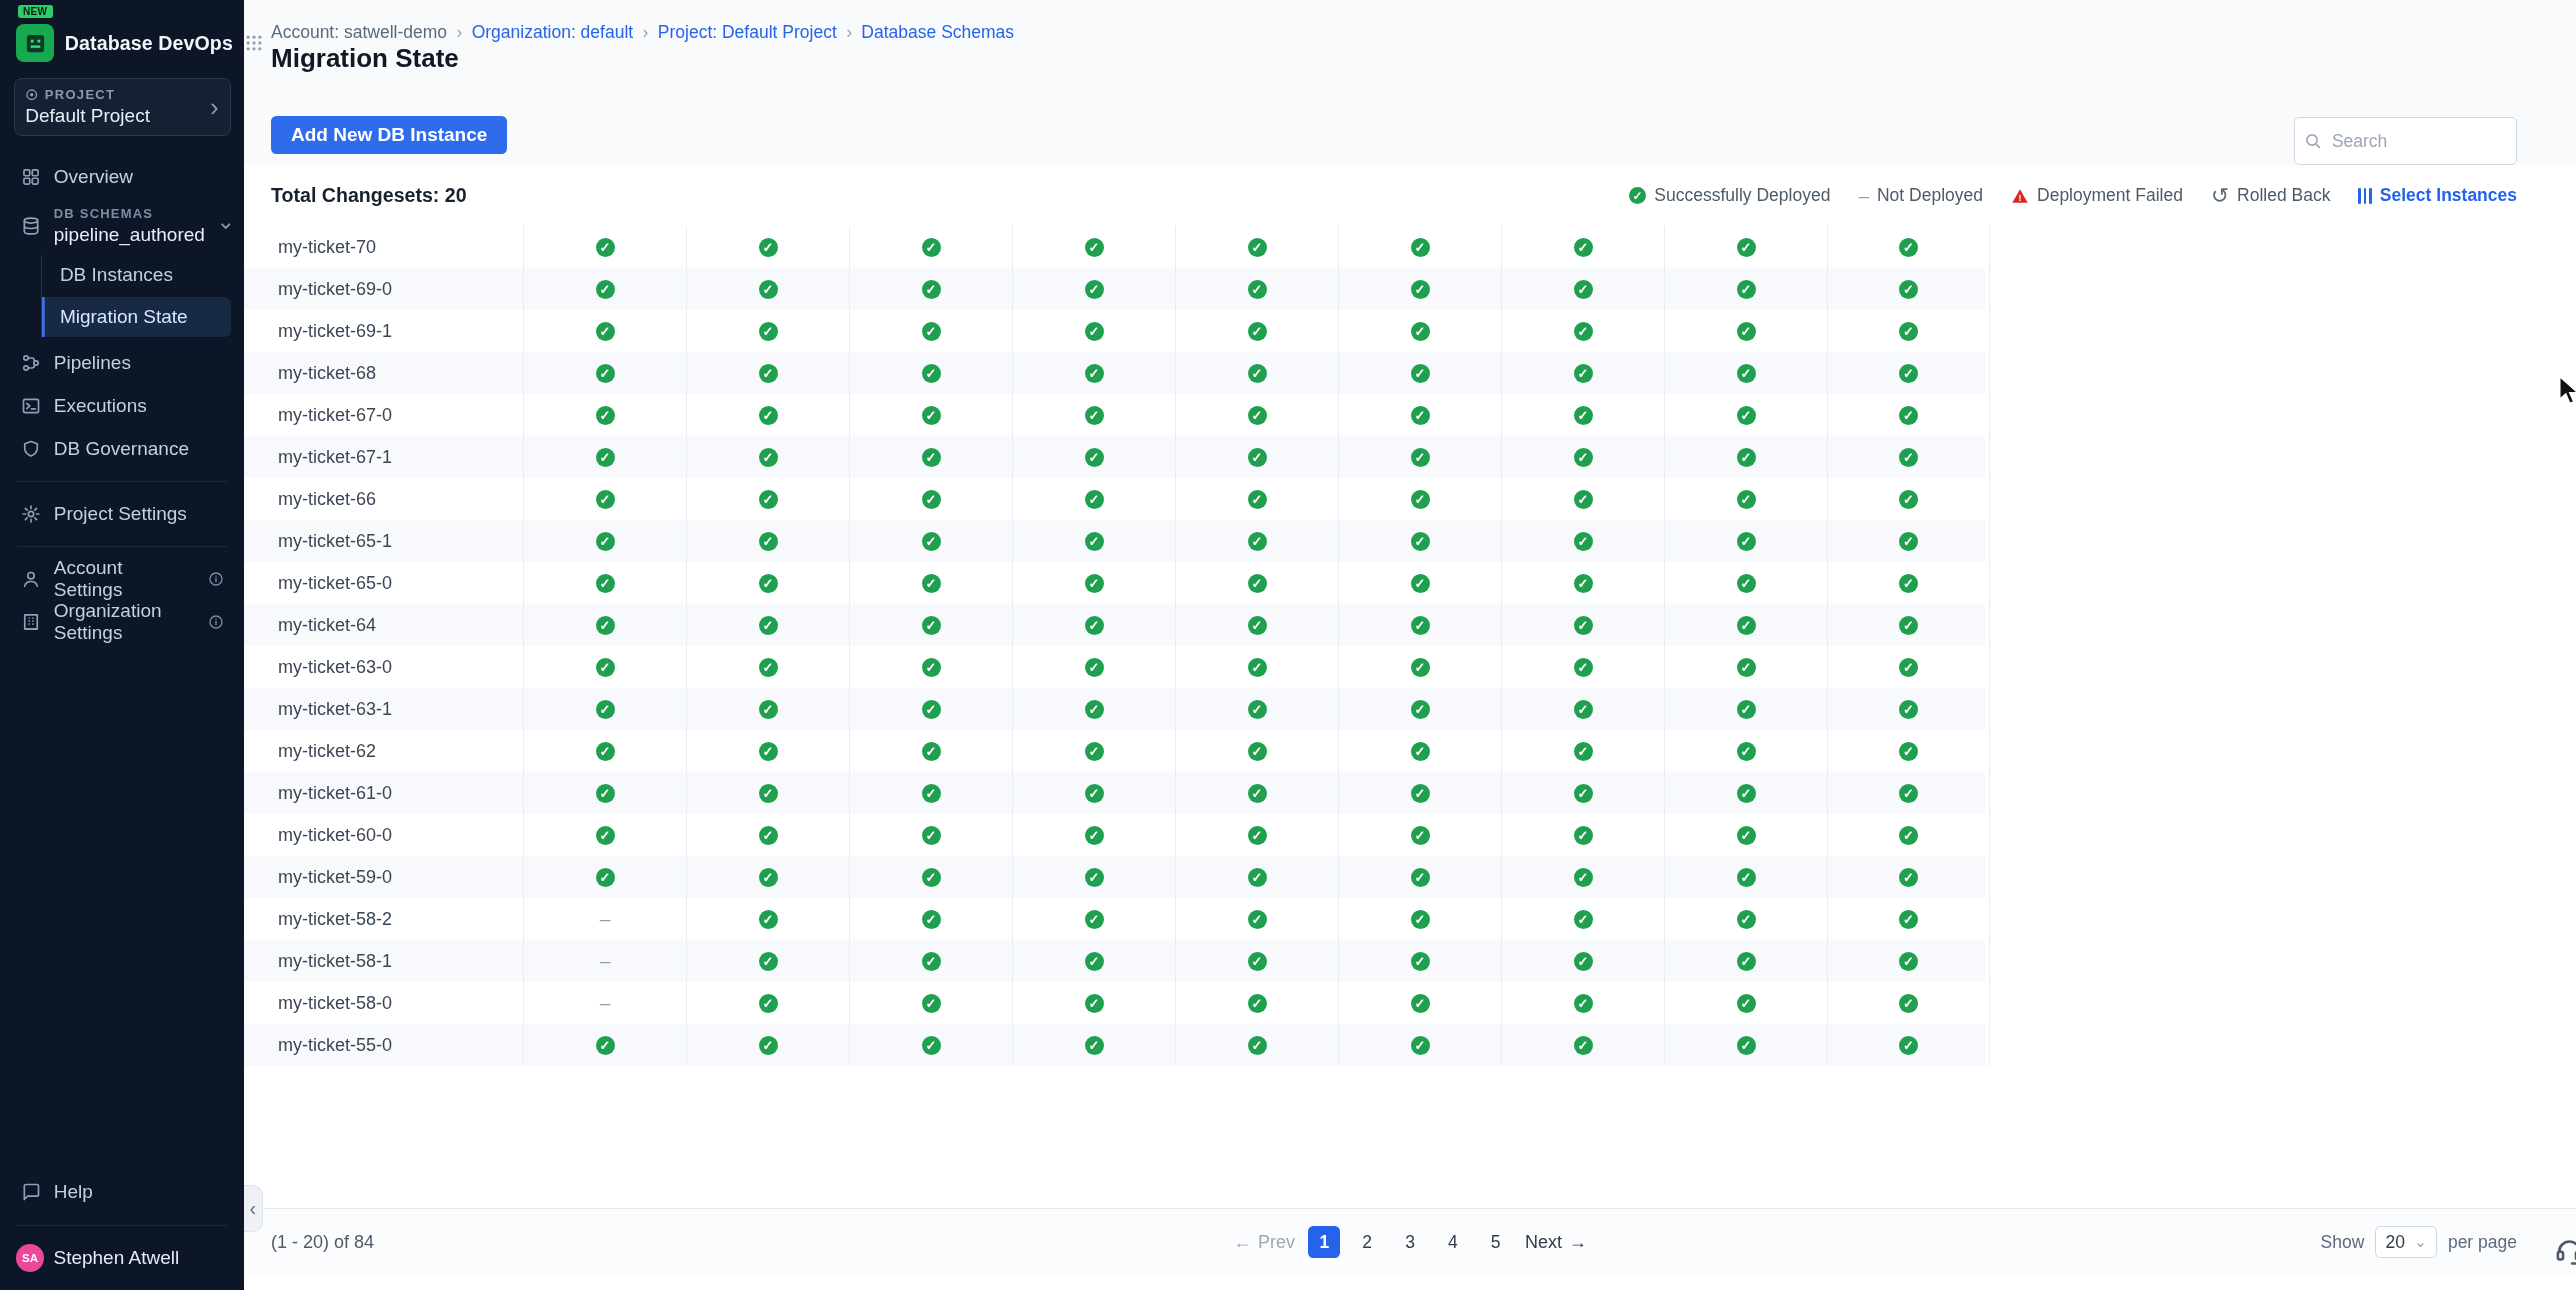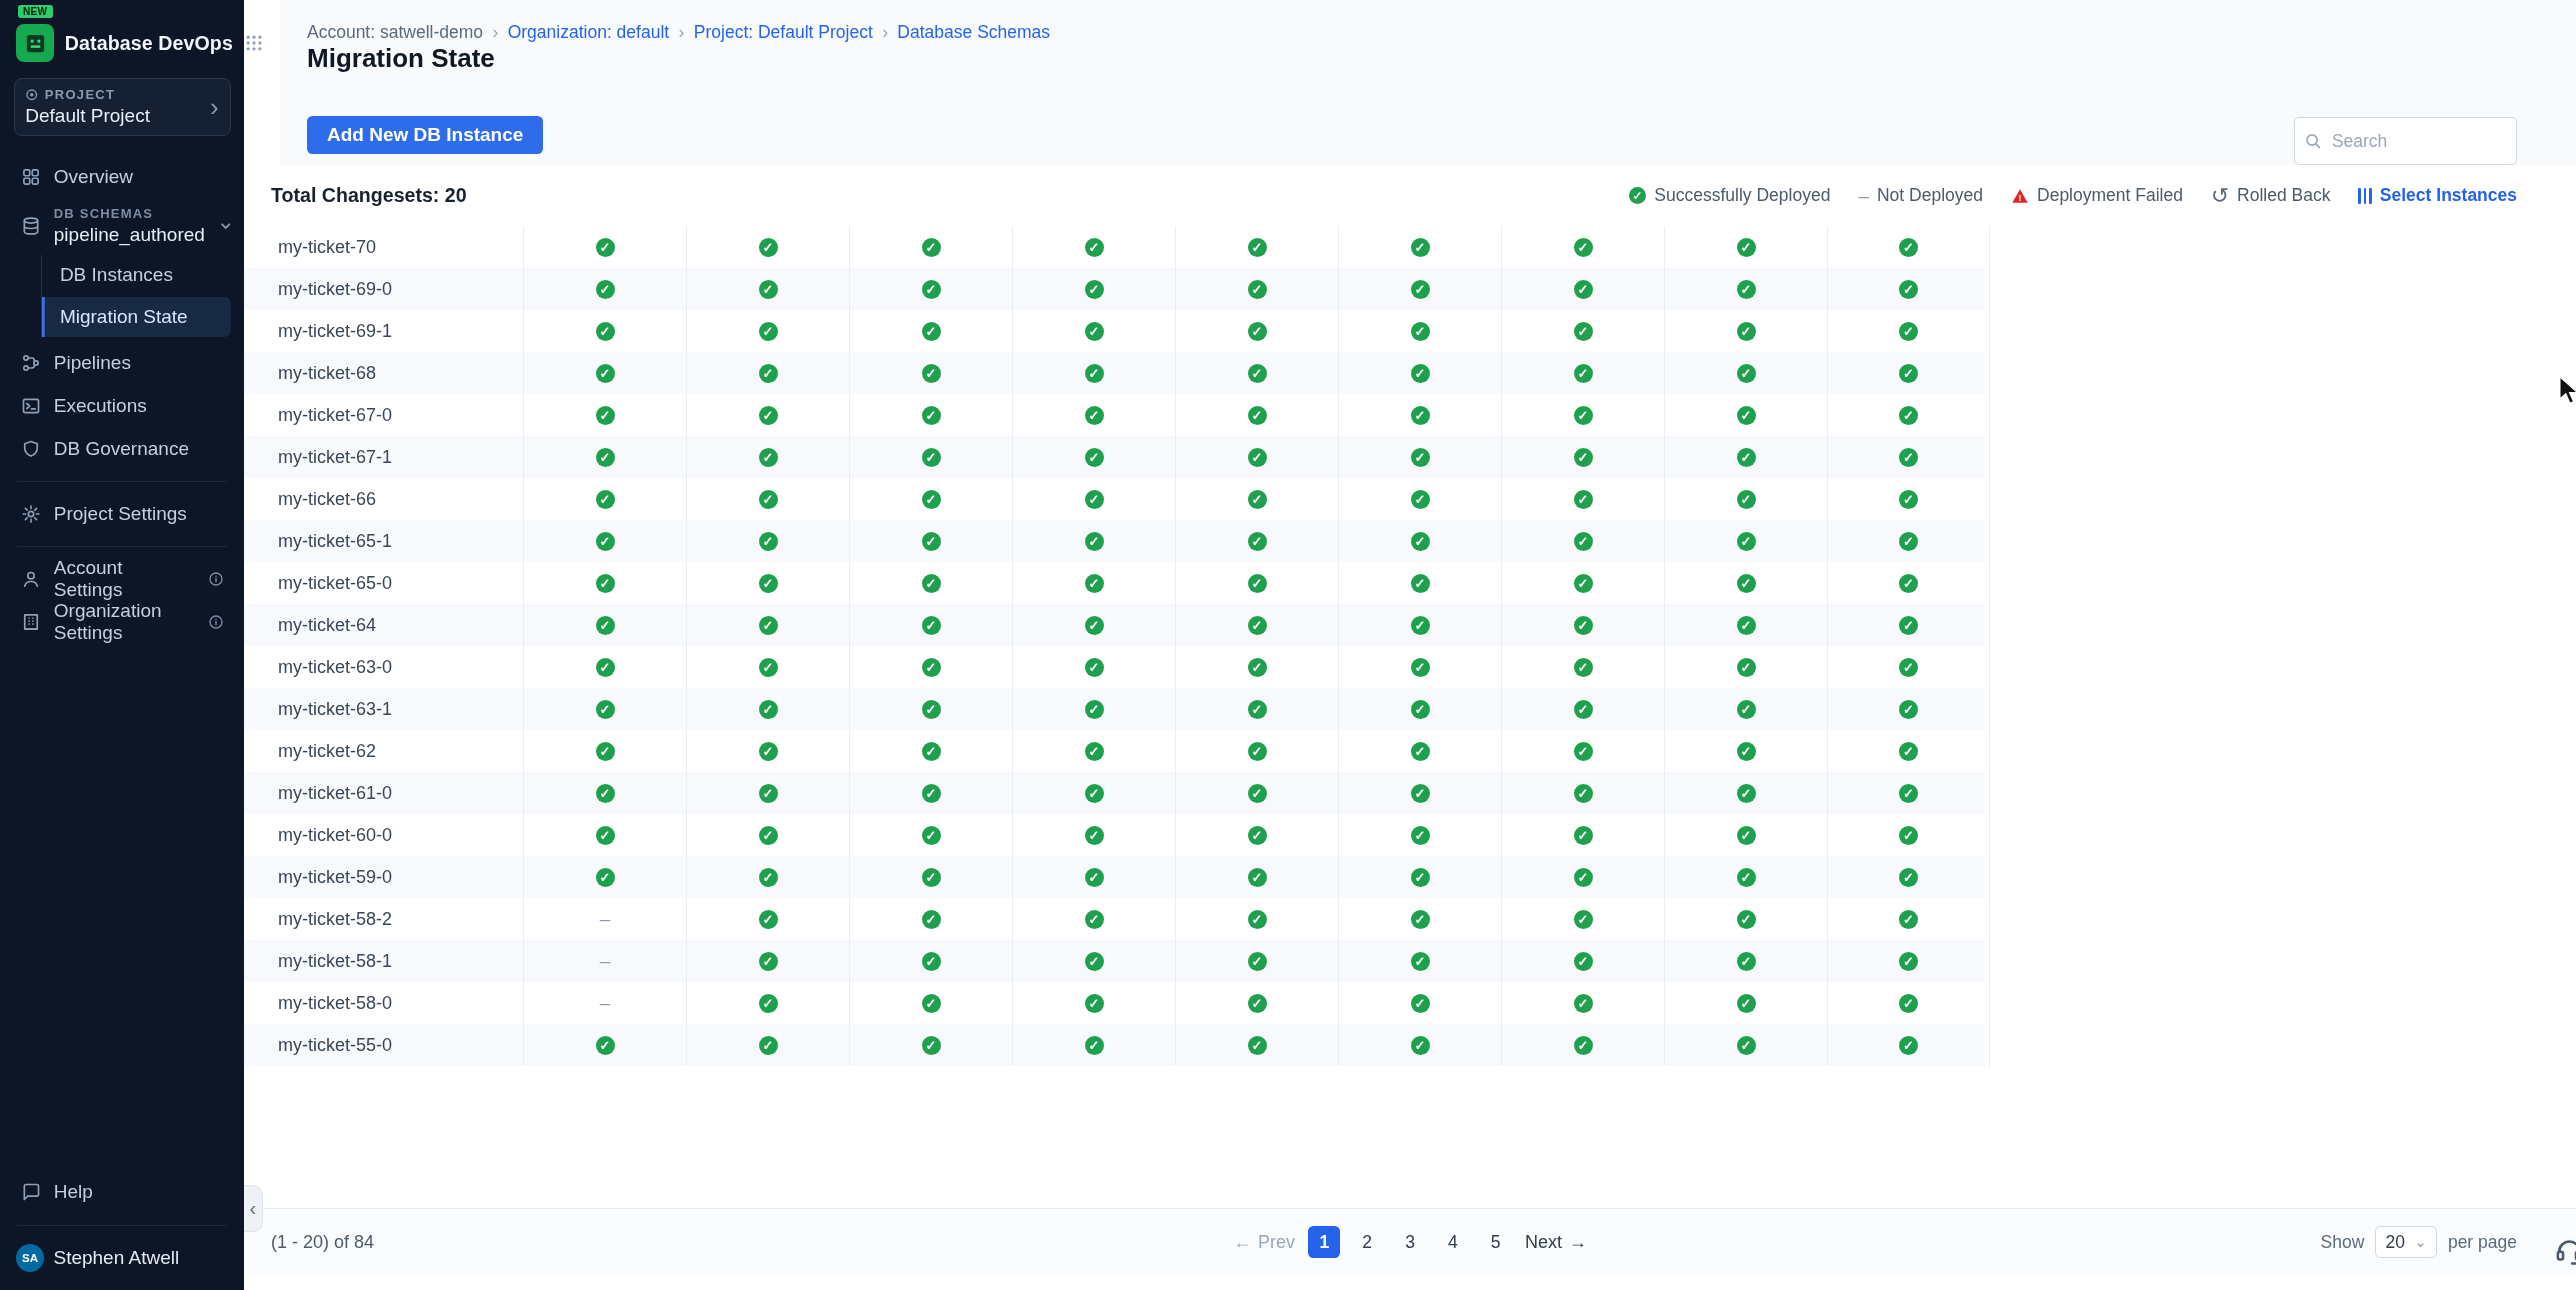--- a/index.html
+++ b/index.html
@@ -25,27 +25,27 @@
   .grp-name{font-size:19px;color:#e8eef6;}
   .grp-chevron{margin-left:auto;color:#8b99ae;display:flex;}
   .sub-list{margin:1.3px 4px 4px 32px;border-left:1.3px solid #263350;}
   .sub-item{height:40px;display:flex;align-items:center;padding-left:17.5px;margin:2px 0;font-size:19px;color:#c6d0dd;border-radius:0 6.7px 6.7px 0;cursor:pointer;}
   .sub-item.active{background:#182944;color:#d8e6ff;box-shadow:inset 2.7px 0 0 #3f72e8;}
   .divider{height:0.7px;background:#1d2940;margin:10.8px 8px;}
   .info-ic{margin-left:auto;color:#7d8ca3;display:flex;}
   .sb-spacer{flex:1;}
   .sb-bottom{padding:5.4px 9.4px 10.8px;}
   .user-row{display:flex;align-items:center;gap:9.4px;padding:8px 6.7px;cursor:pointer;}
-  .avatar{width:28px;height:28px;border-radius:50%;background:#0369a1;color:#fff;font-size:11.5px;font-weight:700;display:flex;align-items:center;justify-content:center;flex:none;}
+  .avatar{width:28px;height:28px;border-radius:50%;background:#ec4899;color:#fff;font-size:11.5px;font-weight:700;display:flex;align-items:center;justify-content:center;flex:none;}
   .uname{color:#e6ecf4;font-size:19px;}
   .collapse-tab{position:absolute;left:244px;top:1185px;width:17.5px;height:45px;background:#eef2f7;border:0.7px solid #dde4ec;border-left:none;border-radius:0 10.8px 10.8px 0;display:flex;align-items:center;justify-content:center;color:#5b6b7e;font-size:20px;z-index:6;cursor:pointer;}
 
   
   .main{position:absolute;left:244px;top:0;right:0;bottom:0;background:#fff;}
-  .top-section{position:absolute;top:0;left:0;right:0;height:165px;background:#f8fafc;border-bottom:0.7px solid #e5eaf0;margin-left:36px;}
+  .top-section{position:absolute;top:0;left:0;right:0;height:165px;background:#f8fafc;border-bottom:0.7px solid #e5eaf0;}
   .breadcrumb{position:absolute;top:21.6px;left:27px;display:flex;align-items:center;gap:9.4px;font-size:17.5px;}
   .bc-item{color:#2563eb;cursor:pointer;}
   .bc-item.muted{color:#5b6b7c;}
   .bc-sep{color:#9aa7b5;}
   .page-title{position:absolute;top:43px;left:27px;margin:0;font-size:26px;font-weight:700;color:#101826;}
   .btn-primary{position:absolute;top:116px;left:27px;height:38px;padding:0 20px;background:#2f6ceb;color:#fff;font-size:19px;font-weight:700;border:none;border-radius:5.4px;font-family:inherit;cursor:pointer;}
   .search-box{position:absolute;top:117px;right:59px;width:223px;height:48px;background:#fff;border:1.3px solid #cdd7e1;border-radius:5.4px;display:flex;align-items:center;gap:8px;padding:0 9.4px;box-sizing:border-box;}
   .search-box svg{color:#9aa7b5;flex:none;}
   .search-box input{border:none;outline:none;flex:1;min-width:0;font-size:17.5px;font-family:inherit;color:#334155;background:transparent;}
   .search-box input::placeholder{color:#9aa7b5;}

